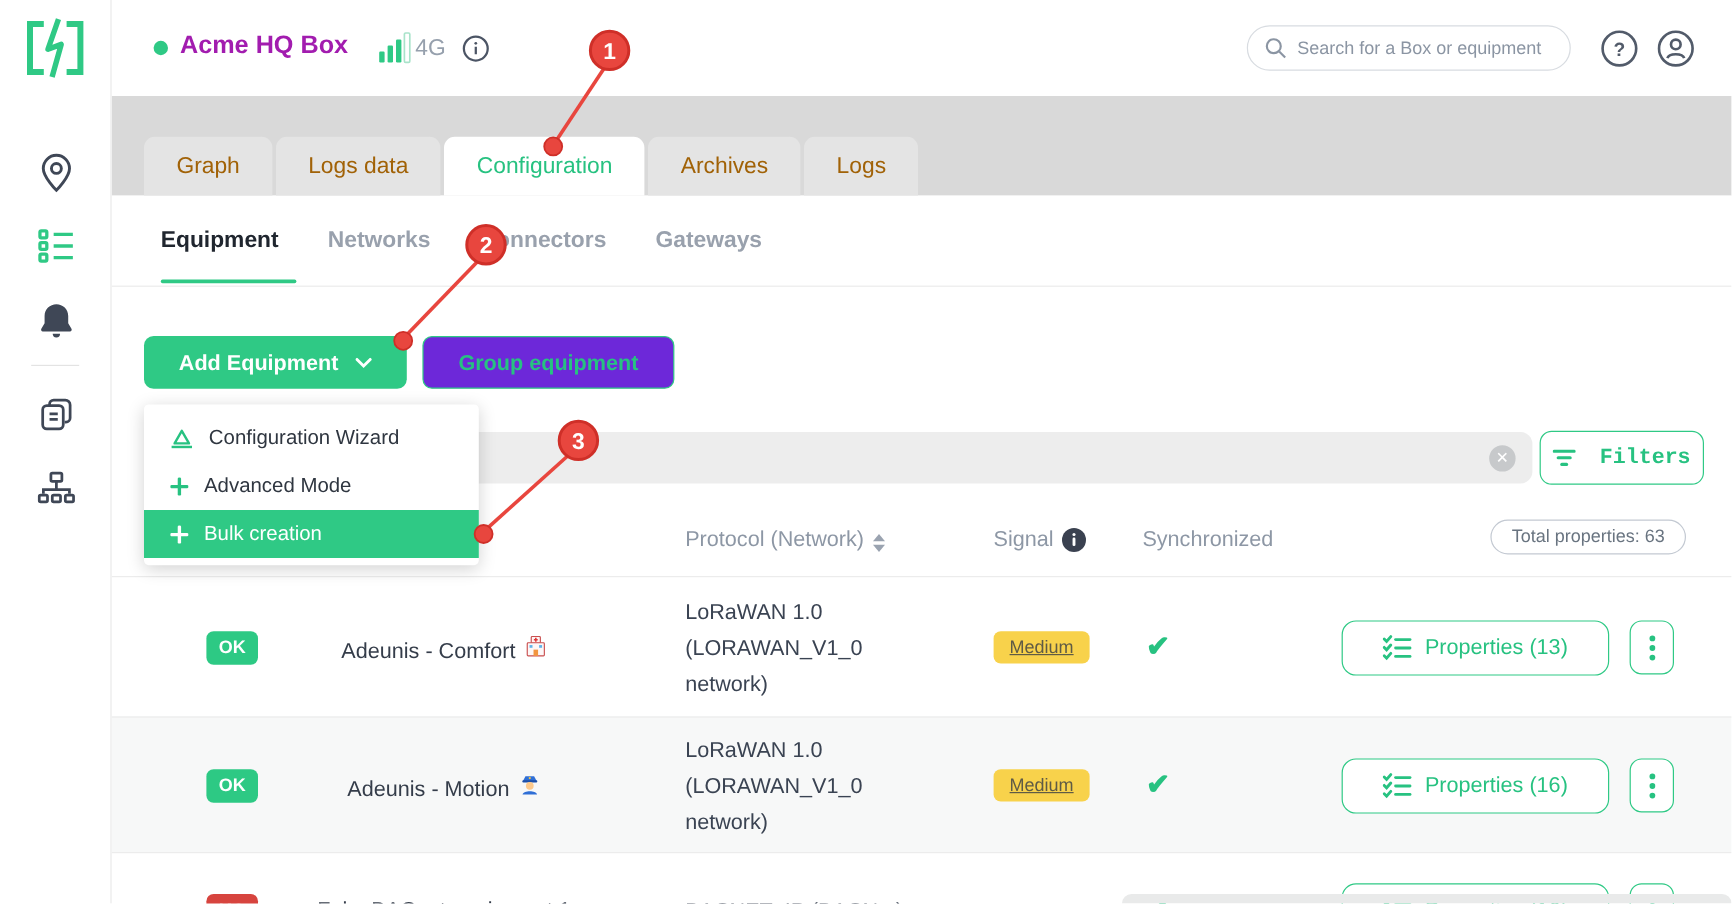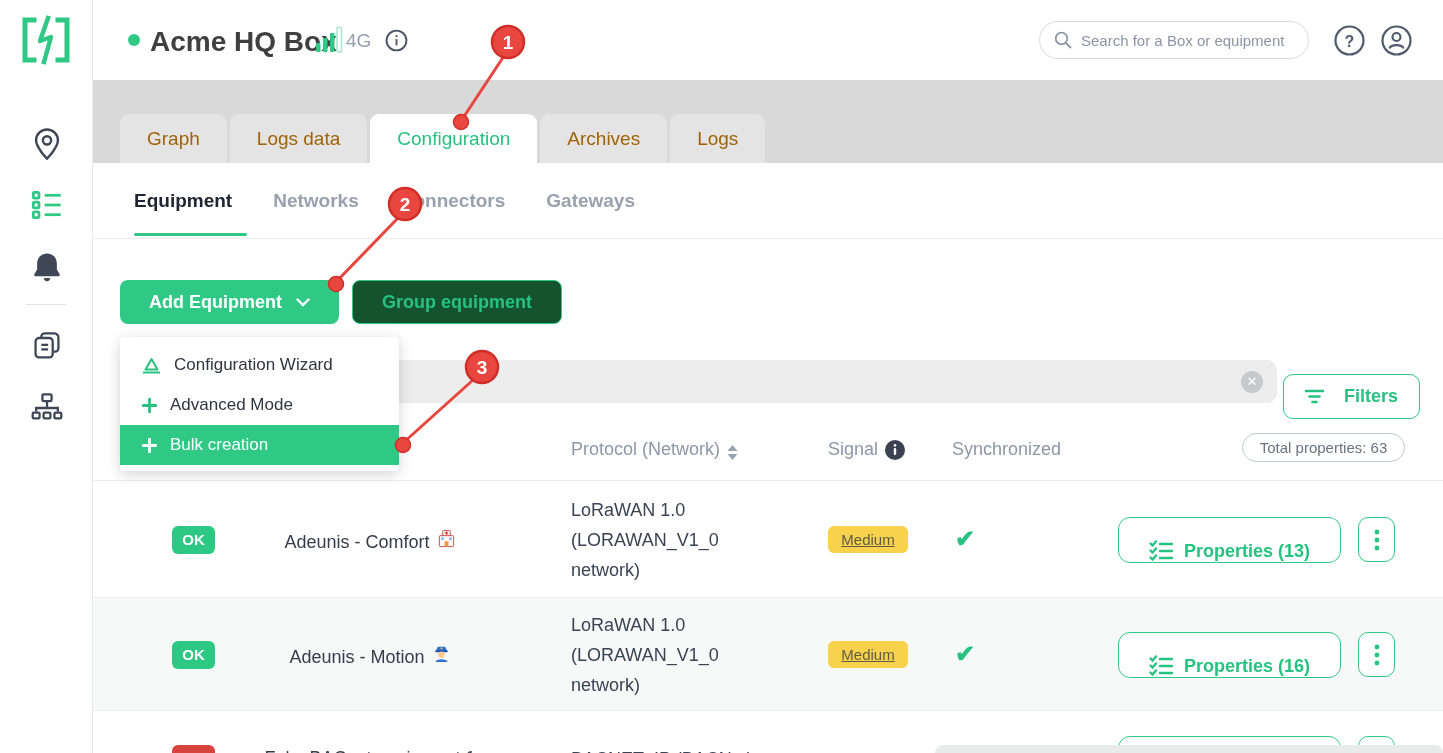--- a/index.html
+++ b/index.html
@@ -8,21 +8,21 @@
 
   
   .sidebar { position:absolute; left:0; top:0; width:93px; height:753px; background:#fff; border-right:1px solid #e9e9e9; z-index:10; }
   .logo { position:absolute; left:18px; top:12px; width:56px; height:56px; }
   .side-ic { position:absolute; left:0; width:93px; display:flex; justify-content:center; cursor:pointer; }
   .side-div { position:absolute; left:26px; top:304px; width:40px; height:1px; background:#e3e3e3; }
 
   
   .topbar { position:absolute; left:93px; top:0; width:1350px; height:80px; background:#fff; z-index:5; }
   .statusdot { position:absolute; left:35px; top:34px; width:12px; height:12px; border-radius:50%; background:#2fc985; }
-  .boxname { position:absolute; left:57px; top:26px; font-size:28px; font-weight:600; color:#404040; }
+  .boxname { position:absolute; left:57px; top:26px; font-size:21px; font-weight:600; color:#a21caf; }
   .sigbars { position:absolute; left:222px; top:26px; }
   .nettype { position:absolute; left:253px; top:30px; font-size:19px; color:#96a0ad; }
   .infoic { position:absolute; left:292px; top:29px; }
   .searchpill { position:absolute; left:946px; top:21px; width:270px; height:38px; border:1px solid #d8dce1; border-radius:19px; background:#fff; display:flex; align-items:center; padding:0 14px; gap:9px; }
   .searchpill input { border:none; outline:none; flex:1; font-size:15px; font-family:"Liberation Sans", sans-serif; color:#5a6472; background:transparent; }
   .searchpill input::placeholder { color:#8b95a3; }
   .circ-btn { position:absolute; top:25px; width:31px; height:31px; cursor:pointer; }
 
   
   .grayband { position:absolute; left:93px; top:80px; width:1350px; height:83px; background:#d9d9d9; }
@@ -31,45 +31,45 @@
   .tab.active { background:#fff; color:#27c281; }
 
   
   .content { position:absolute; left:93px; top:163px; width:1350px; height:590px; background:#fff; z-index:1; }
   .subnav { position:relative; height:76px; border-bottom:1px solid #ececec; display:flex; align-items:center; padding-left:41px; gap:41px; }
   .subtab { font-size:19px; font-weight:700; color:#99a1ad; cursor:pointer; }
   .subtab.active { color:#20262f; }
   .subtab-underline { position:absolute; left:41px; bottom:2px; width:113px; height:3px; background:#2fc985; border-radius:2px; }
 
   .btn-add { position:absolute; left:27px; top:117px; width:219px; height:44px; background:#2fc985; border:none; border-radius:8px; color:#fff; font-size:18px; font-weight:700; font-family:"Liberation Sans", sans-serif; display:flex; align-items:center; justify-content:center; gap:14px; cursor:pointer; }
-  .btn-group { position:absolute; left:259px; top:117px; width:210px; height:44px; background:#14532d; border:1.5px solid #2fc985; border-radius:8px; color:#27c281; font-size:18px; font-weight:700; font-family:"Liberation Sans", sans-serif; cursor:pointer; }
+  .btn-group { position:absolute; left:259px; top:117px; width:210px; height:44px; background:#6d28d9; border:1.5px solid #2fc985; border-radius:8px; color:#27c281; font-size:18px; font-weight:700; font-family:"Liberation Sans", sans-serif; cursor:pointer; }
 
   .filterinput { position:absolute; left:27px; top:197px; width:1157px; height:43px; background:#ededed; border-radius:10px; display:flex; align-items:center; }
   .filterinput input { flex:1; border:none; outline:none; background:transparent; font-size:16px; padding:0 16px; font-family:"Liberation Sans", sans-serif; color:#5a6472; }
   .clearbtn { margin-right:14px; width:22px; height:22px; border:none; border-radius:50%; background:#c7c9cb; color:#fff; font-size:13px; line-height:20px; cursor:pointer; flex:0 0 auto; }
-  .btn-filters { position:absolute; left:1190px; top:196px; width:137px; height:45px; background:#fff; border:1.5px solid #2fc985; border-radius:10px; color:#27c281; font-size:18px; font-weight:700; font-family:Liberation Sans, sans-serif; display:flex; align-items:center; justify-content:center; gap:20px; cursor:pointer;margin-top:15px; }
+  .btn-filters { position:absolute; left:1190px; top:196px; width:137px; height:45px; background:#fff; border:1.5px solid #2fc985; border-radius:10px; color:#27c281; font-size:18px; font-weight:700; font-family:Liberation Mono, monospace; display:flex; align-items:center; justify-content:center; gap:20px; cursor:pointer; }
 
   
   .thead { position:absolute; left:0; top:257px; width:1350px; height:60px; }
   .th { position:absolute; top:19px; font-size:18px; color:#8d97a5; display:flex; align-items:flex-end; gap:7px; }
   .chip { position:absolute; left:1149px; top:13px; width:163px; height:29px; border:1px solid #c3c9d2; border-radius:15px; color:#697480; font-size:15px; display:flex; align-items:center; justify-content:center; }
   .rows { position:absolute; left:0; top:317px; width:1350px; }
   .trow { position:relative; width:1350px; border-top:1px solid #ececec; }
   .trow.striped { background:#f7f8f8; }
   .badge { display:inline-flex; align-items:center; justify-content:center; border-radius:6px; font-weight:700;margin-left:38px; }
   .status { position:absolute; left:41px; width:43px; height:28px; color:#fff; font-size:15px; }
   .status.ok { background:#2dc984; }
   .status.ko { background:#d7443e; }
   .cell-name { position:absolute; left:87px; width:380px; display:flex; align-items:flex-end; justify-content:center; gap:7px; font-size:18px; color:#353d4a; }
   .cell-proto { position:absolute; left:478px; width:250px; font-size:18px; color:#3a4352; line-height:30px; }
   .cell-signal { position:absolute; left:735px; }
   .sigbadge { width:80px; height:27px; background:#f8d24b; color:#5f5b45; font-size:15px; font-weight:400; border-radius:6px; display:flex; align-items:center; justify-content:center;text-decoration:underline; }
   .sigdash { font-size:18px; color:#3a4352; padding-left:15px; }
   .cell-check { position:absolute; left:862px; font-size:24px; font-weight:700; color:#27c281; }
-  .props-btn { position:absolute; left:1025px; width:223px; height:46px; background:#fff; border:1px solid #2fc985; border-radius:12px; color:#27c281; font-size:18px; font-weight:700; font-family:"Liberation Sans", sans-serif; display:flex; align-items:flex-end; justify-content:center; gap:10px; cursor:pointer; }
+  .props-btn { position:absolute; left:1025px; width:223px; height:46px; background:#fff; border:1px solid #2fc985; border-radius:12px; color:#27c281; font-size:18px; font-weight:400; font-family:"Liberation Sans", sans-serif; display:flex; align-items:center; justify-content:center; gap:10px; cursor:pointer; }
   .kebab-btn { position:absolute; left:1265px; width:37px; height:45px; background:#fff; border:1px solid #2fc985; border-radius:10px; display:flex; align-items:center; justify-content:center; cursor:pointer; }
 
   
   .dropdown { position:absolute; left:120px; top:337px; width:279px; background:#fff; border-radius:4px; box-shadow:0 3px 14px rgba(0,0,0,0.18); padding:8px 0 6px 0; z-index:30; }
   .dd-item { height:40px; display:flex; align-items:center; padding-left:22px; gap:13px; font-size:17px; color:#2f3640; cursor:pointer; }
   .dd-item.selected { background:#2fc985; color:#fff; }
 
   .toast-peek { position:absolute; left:935px; top:745px; width:508px; height:8px; background:#e9eaea; border-radius:10px 10px 0 0; z-index:2; }
 
   .annot { position:absolute; left:0; top:0; width:1443px; height:753px; z-index:60; pointer-events:none; }

